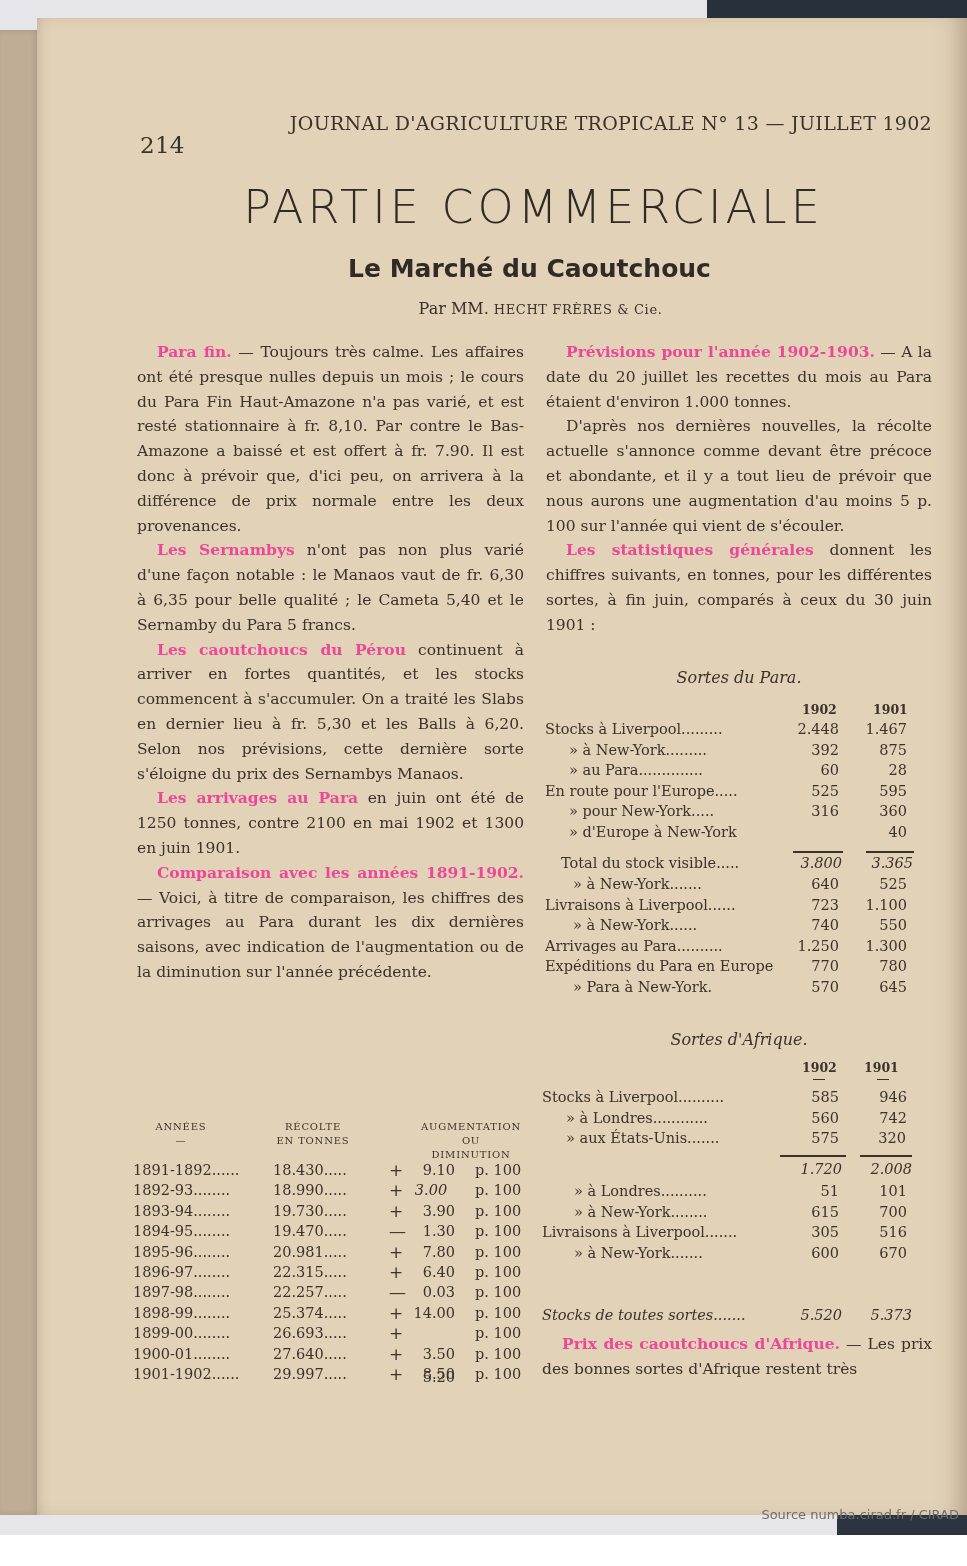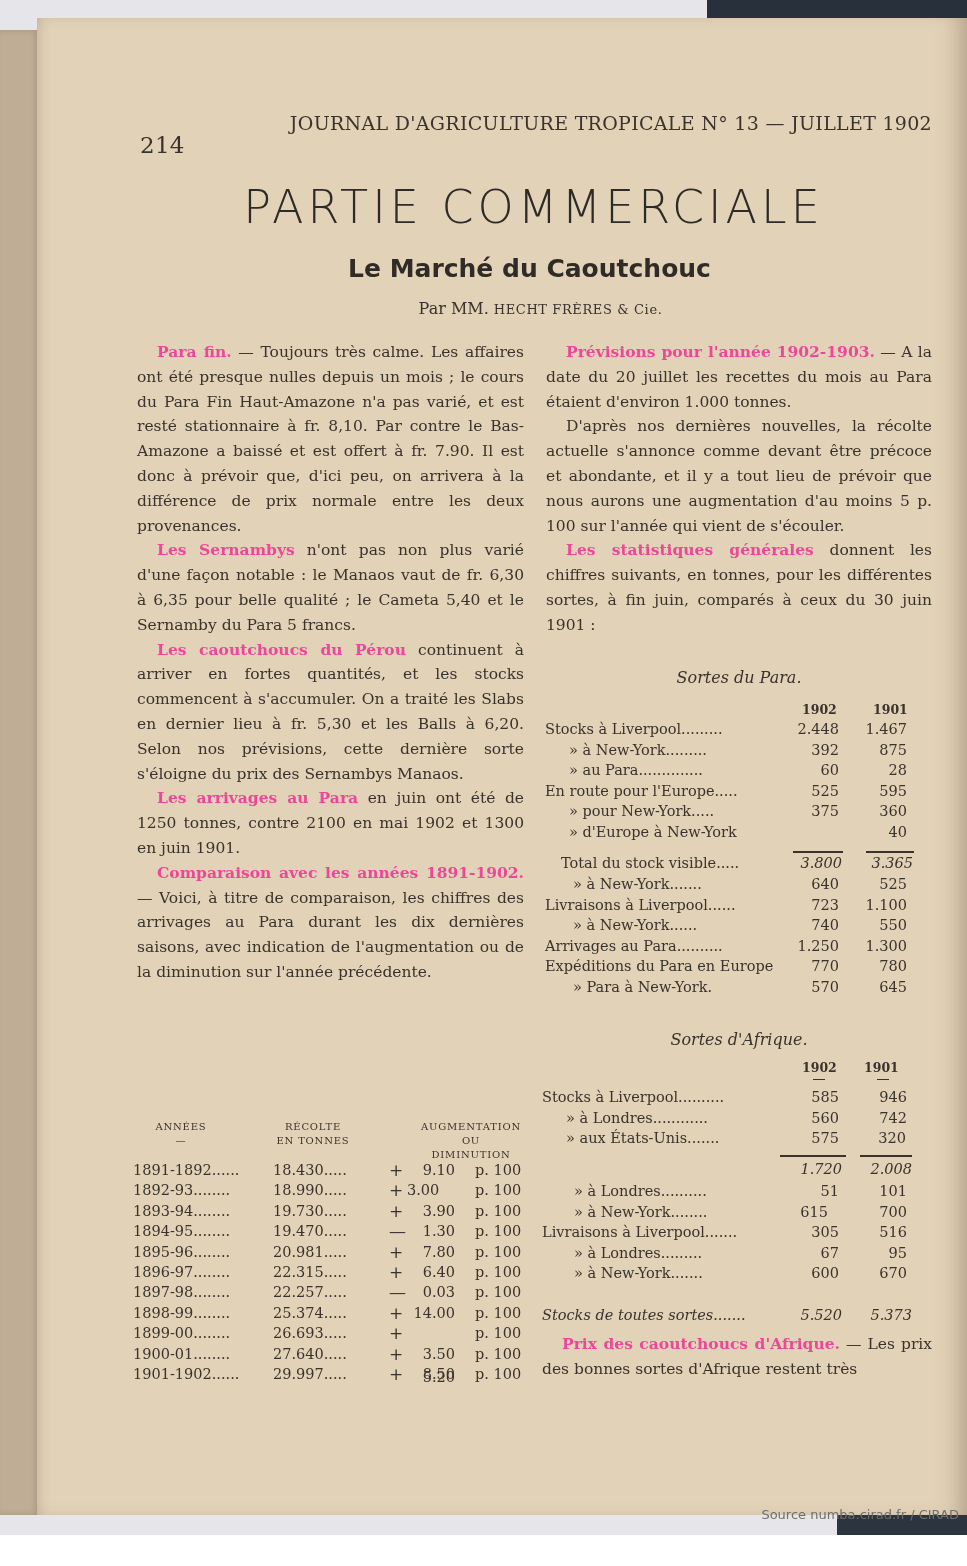--- a/index.html
+++ b/index.html
@@ -89,21 +89,21 @@
         <span style="left:0;">1891-1892......</span>
         <span style="left:140px;">18.430.....</span>
         <span style="left:256px;font-size:17px;">+</span>
         <span style="left:274px;width:48px;text-align:right;">9.10</span>
         <span style="left:342px;">p. 100</span>
       </div>
       <div class="row">
         <span style="left:0;">1892-93........</span>
         <span style="left:140px;">18.990.....</span>
         <span style="left:256px;font-size:17px;">+</span>
-        <span style="left:274px;width:48px;text-align:left;">3.00</span>
+        <span style="left:274px;width:48px;text-align:center;font-style:italic;">3.00</span>
         <span style="left:342px;">p. 100</span>
       </div>
       <div class="row">
         <span style="left:0;">1893-94........</span>
         <span style="left:140px;">19.730.....</span>
         <span style="left:256px;font-size:17px;">+</span>
         <span style="left:274px;width:48px;text-align:right;">3.90</span>
         <span style="left:342px;">p. 100</span>
       </div>
       <div class="row">
@@ -190,21 +190,21 @@
       <span class="num" style="left:234px;">60</span>
       <span class="num" style="left:302px;">28</span>
     </div>
     <div class="row">
       <span style="left:0px;">En route pour l'Europe.....</span>
       <span class="num" style="left:234px;">525</span>
       <span class="num" style="left:302px;">595</span>
     </div>
     <div class="row">
       <span style="left:24px;">»     pour New-York.....</span>
-      <span class="num" style="left:234px;">375</span>
+      <span class="num" style="left:234px;">316</span>
       <span class="num" style="left:302px;">360</span>
     </div>
     <div class="row">
       <span style="left:24px;">»    d'Europe à New-York</span>
       <span class="num" style="left:234px;"></span>
       <span class="num" style="left:302px;">40</span>
     </div>
   </div>
 <div class="rule" style="left:793px;top:851px;width:50px;"></div>
 <div class="rule" style="left:866px;top:851px;width:48px;"></div>
@@ -279,32 +279,27 @@
   </div>
 </div>
 <div class="stats" id="africa-flow" style="left:542px;top:1181px;width:392px;">
     <div class="row">
       <span style="left:32px;">»     à Londres..........</span>
       <span class="num" style="left:237px;">51</span>
       <span class="num" style="left:305px;">101</span>
     </div>
     <div class="row">
       <span style="left:32px;">»     à New-York........</span>
-      <span class="num" style="left:226px;">615</span>
+      <span class="num" style="left:237px;">615</span>
       <span class="num" style="left:305px;">700</span>
     </div>
     <div class="row">
       <span style="left:0px;">Livraisons à Liverpool.......</span>
       <span class="num" style="left:237px;">305</span>
       <span class="num" style="left:305px;">516</span>
-    </div>
-    <div class="row">
-      <span style="left:32px;">»       à Londres.........</span>
-      <span class="num" style="left:237px;">67</span>
-      <span class="num" style="left:305px;">95</span>
     </div>
     <div class="row">
       <span style="left:32px;">»       à New-York.......</span>
       <span class="num" style="left:237px;">600</span>
       <span class="num" style="left:305px;">670</span>
     </div>
   </div>
 <div class="stats" style="left:542px;top:1305px;width:392px;">
   <div class="row">
     <span class="italic" style="left:0;">Stocks de toutes sortes.......</span>

